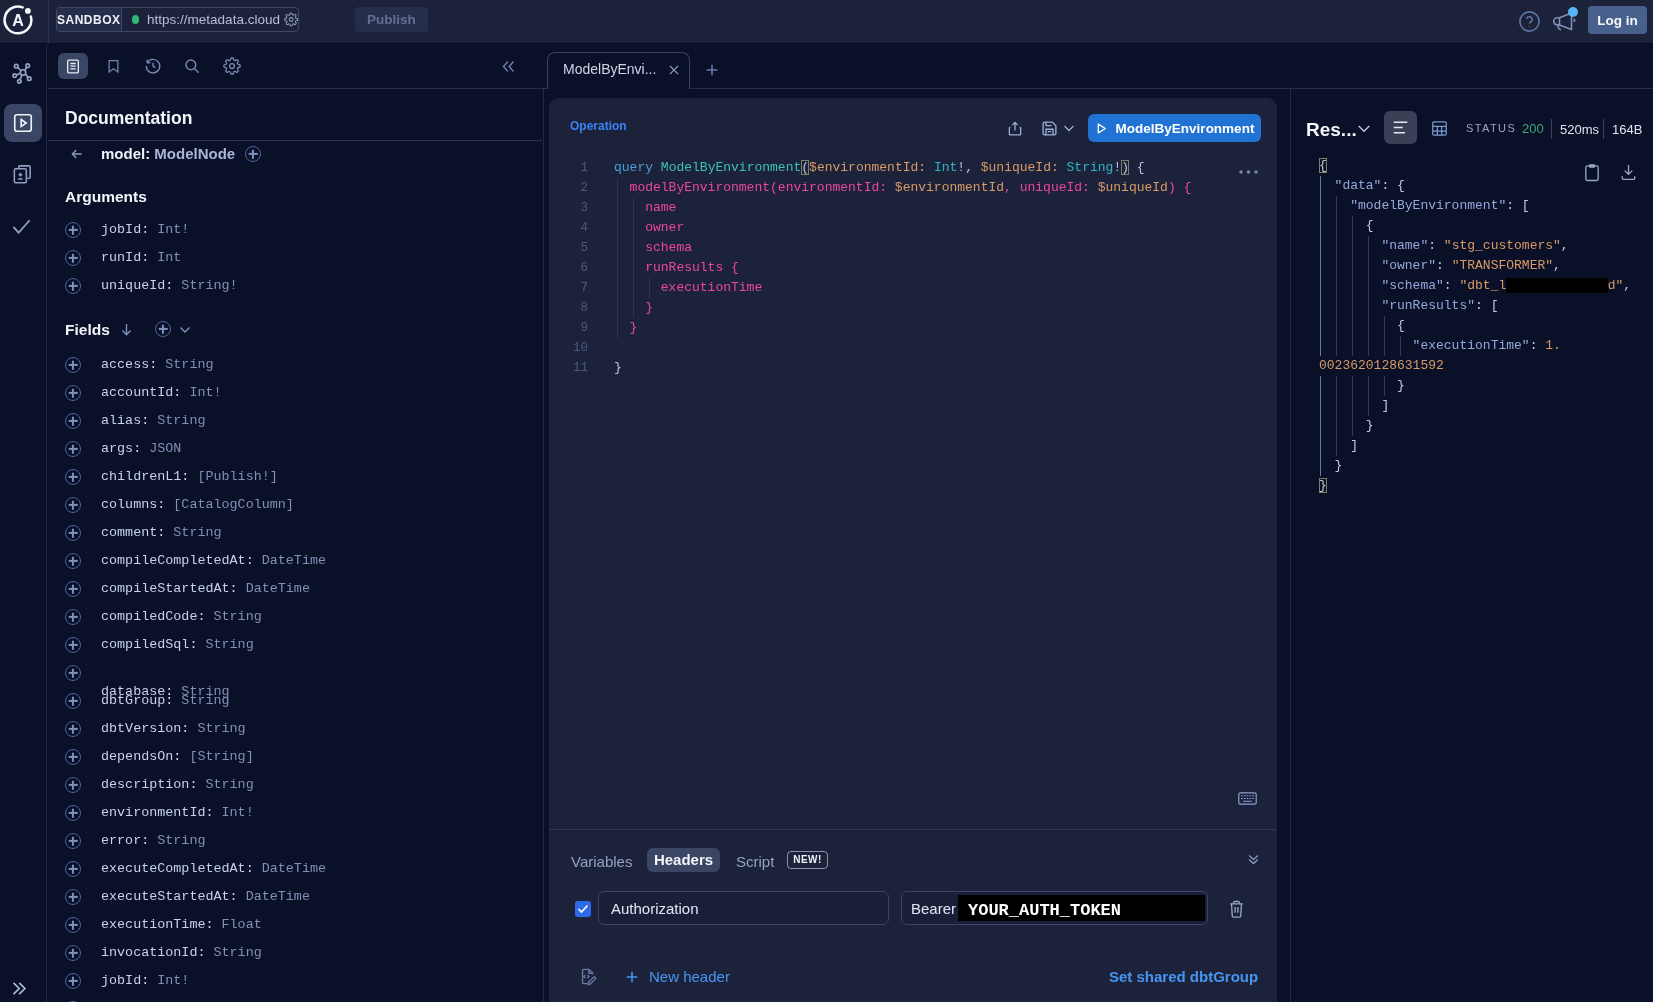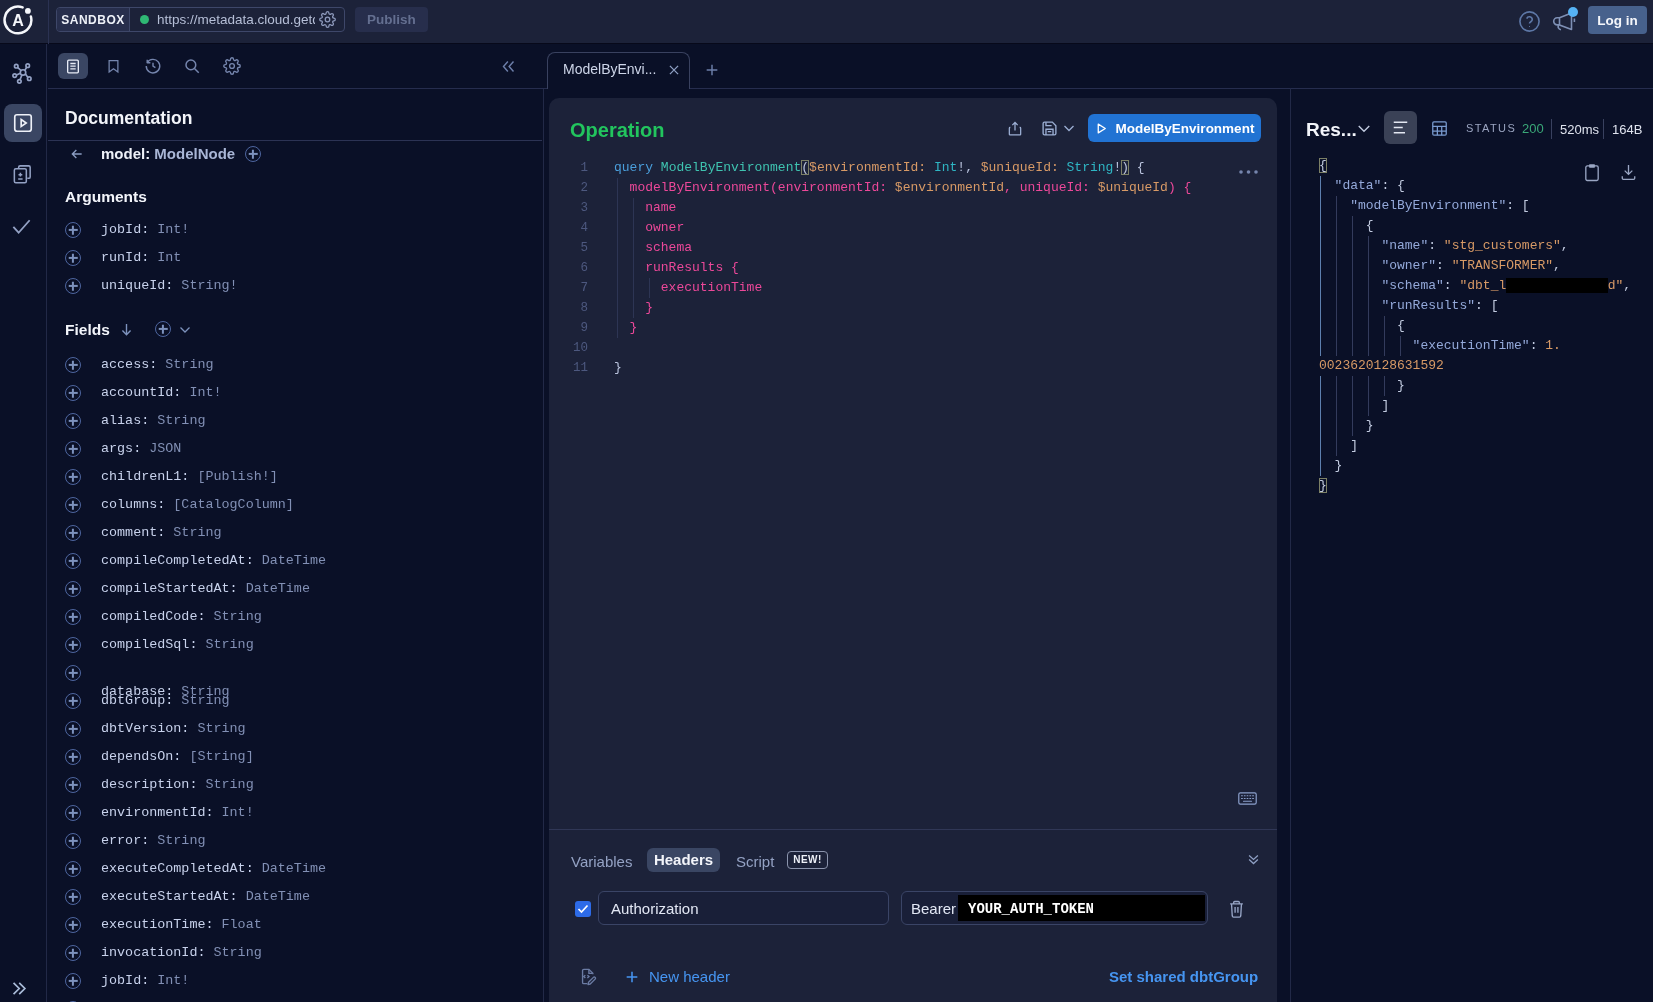--- a/index.html
+++ b/index.html
@@ -29,21 +29,21 @@
 
   <div class="abs" id="topbar" style="left:0;top:0;width:1653px;height:44px;background:#1c2239;border-bottom:1px solid #07091a;"></div>
   <div class="abs" style="left:48px;top:0;width:1px;height:44px;background:#2b3252;"></div>
 
   <svg class="abs" style="left:2px;top:4px;" width="32" height="32" viewBox="0 0 32 32">
     <path d="M20.6 3.4 A13.4 13.4 0 1 0 28.9 12.5" fill="none" stroke="#f5f7fb" stroke-width="2.5" stroke-linecap="round"></path>
     <circle cx="25.9" cy="6.9" r="2.9" fill="#f5f7fb"></circle>
     <text x="16" y="22" text-anchor="middle" font-family="Liberation Sans, sans-serif" font-size="16" font-weight="bold" fill="#f5f7fb">A</text>
   </svg>
 
-  <div class="abs" style="left:56px;top:7px;width:289px;height:25px;border:1px solid #3e4769;border-radius:4px;display:flex;align-items:center;">
+  <div class="abs" style="left:56px;top:7px;width:243px;height:25px;border:1px solid #3e4769;border-radius:4px;display:flex;align-items:center;">
     <div style="width:73px;height:100%;background:#272e4c;border-right:1px solid #3e4769;border-radius:3px 0 0 3px;display:flex;align-items:center;justify-content:center;color:#eef1f8;font-size:12px;font-weight:bold;letter-spacing:.5px;">SANDBOX</div>
     <div style="width:9px;height:9px;border-radius:50%;background:#2fb874;margin-left:10px;"></div>
     <div style="margin-left:8px;width:158px;overflow:hidden;white-space:nowrap;color:#b6bfd7;font-size:13.5px;">https://metadata.cloud.getdbt</div>
     <svg style="margin-left:4px;" width="17" height="17" viewBox="0 0 24 24" fill="none" stroke="#8d99bb" stroke-width="1.8">
       <circle cx="12" cy="12" r="3.2"></circle>
       <path d="M19.4 15a1.65 1.65 0 0 0 .33 1.82l.06.06a2 2 0 1 1-2.83 2.83l-.06-.06a1.65 1.65 0 0 0-1.82-.33 1.65 1.65 0 0 0-1 1.51V21a2 2 0 1 1-4 0v-.09A1.65 1.65 0 0 0 9 19.4a1.65 1.65 0 0 0-1.82.33l-.06.06a2 2 0 1 1-2.83-2.83l.06-.06a1.65 1.65 0 0 0 .33-1.82 1.65 1.65 0 0 0-1.51-1H3a2 2 0 1 1 0-4h.09A1.65 1.65 0 0 0 4.6 9a1.65 1.65 0 0 0-.33-1.82l-.06-.06a2 2 0 1 1 2.83-2.83l.06.06a1.65 1.65 0 0 0 1.82.33H9a1.65 1.65 0 0 0 1-1.51V3a2 2 0 1 1 4 0v.09a1.65 1.65 0 0 0 1 1.51 1.65 1.65 0 0 0 1.82-.33l.06-.06a2 2 0 1 1 2.83 2.83l-.06.06a1.65 1.65 0 0 0-.33 1.82V9a1.65 1.65 0 0 0 1.51 1H21a2 2 0 1 1 0 4h-.09a1.65 1.65 0 0 0-1.51 1z"></path>
     </svg>
   </div>
   <div class="abs" style="left:355px;top:7px;width:73px;height:25px;background:#272e4c;border-radius:4px;display:flex;align-items:center;justify-content:center;color:#646f90;font-size:13.5px;font-weight:bold;">Publish</div>
 
@@ -197,21 +197,21 @@
   <div class="abs" style="left:548px;top:88px;width:141px;height:2px;background:#0a1027;"></div>
   <div class="abs" style="left:563px;top:61px;font-size:14px;color:#cdd5e8;">ModelByEnvi...</div>
   <svg class="abs" style="left:667px;top:63px;" width="14" height="14" viewBox="0 0 24 24" fill="none" stroke="#8fa0c4" stroke-width="2.2">
     <path d="M5 5 L19 19 M19 5 L5 19"></path>
   </svg>
   <svg class="abs" style="left:704px;top:62px;" width="16" height="16" viewBox="0 0 24 24" fill="none" stroke="#6c7ea9" stroke-width="2.2">
     <path d="M12 4v16 M4 12h16"></path>
   </svg>
   <div class="abs" id="card" style="left:549px;top:98px;width:728px;height:904px;background:#1c2239;border-radius:10px 10px 0 0;"></div>
 
-  <div class="abs" style="left:570px;top:119px;color:#22c55e;font-size:20px;font-weight:bold;">Operation</div>
+  <div class="abs" style="left:570px;top:119px;color:#3b82f6;font-size:12px;font-weight:bold;">Operation</div>
   <svg class="abs" style="left:1007px;top:119px;" width="16" height="19" viewBox="0 0 24 26" fill="none" stroke="#9cafd4" stroke-width="1.9">
     <path d="M8 8 L12 4 L16 8 M12 4.6 V16"></path>
     <path d="M5 12 H4.5 A1 1 0 0 0 3.5 13 V22 A1 1 0 0 0 4.5 23 H19.5 A1 1 0 0 0 20.5 22 V13 A1 1 0 0 0 19.5 12 H19" transform="translate(0,-0.5)"></path>
   </svg>
   <svg class="abs" style="left:1041px;top:120px;" width="17" height="17" viewBox="0 0 24 24" fill="none" stroke="#9cafd4" stroke-width="1.9">
     <path d="M19 21H5a2 2 0 0 1-2-2V5a2 2 0 0 1 2-2h11l5 5v11a2 2 0 0 1-2 2z"></path>
     <path d="M17 21v-8H7v8 M7 3v5h8 M9.5 16.5h5"></path>
   </svg>
   <svg class="abs" style="left:1063px;top:124px;" width="12" height="9" viewBox="0 0 24 16" fill="none" stroke="#9cafd4" stroke-width="2.6">
     <path d="M3 3 L12 12 L21 3"></path>
@@ -272,21 +272,21 @@
 
   <div class="abs" style="left:575px;top:901px;width:16px;height:16px;background:#2d6be8;border-radius:3px;"></div>
   <svg class="abs" style="left:577px;top:904px;" width="12" height="10" viewBox="0 0 24 20" fill="none" stroke="#ffffff" stroke-width="3.4">
     <path d="M3 10 L9 16 L21 3"></path>
   </svg>
   <div class="abs" style="left:598px;top:891px;width:291px;height:34px;border:1px solid #3a4466;border-radius:6px;background:#191f38;"></div>
   <div class="abs" style="left:611px;top:900px;font-size:15px;color:#e2e7f4;">Authorization</div>
   <div class="abs" style="left:901px;top:891px;width:307px;height:34px;border:1px solid #3a4466;border-radius:6px;background:#191f38;"></div>
   <div class="abs" style="left:911px;top:900px;font-size:15px;color:#e2e7f4;">Bearer</div>
   <div class="abs" style="left:958px;top:895px;width:247px;height:26px;background:#000000;"></div>
-  <div class="abs mono" style="left:968px;top:901px;font-size:14px;font-weight:bold;color:#ffffff;">YOUR_AUTH_TOKEN</div>
+  <div class="abs mono" style="left:968px;top:901px;font-size:17px;font-weight:bold;color:#ffffff;">YOUR_AUTH_TOKEN</div>
   <svg class="abs" style="left:1228px;top:899px;" width="17" height="19" viewBox="0 0 24 26" fill="none" stroke="#97a5c6" stroke-width="1.9">
     <path d="M3 6h18 M8 6V4a1.4 1.4 0 0 1 1.4-1.4h5.2A1.4 1.4 0 0 1 16 4v2 M5 6l1 17a1.8 1.8 0 0 0 1.8 1.6h8.4A1.8 1.8 0 0 0 18 23l1-17" transform="translate(0,0.5)"></path>
     <path d="M10 11v8 M14 11v8"></path>
   </svg>
 
   <svg class="abs" style="left:579px;top:967px;" width="19" height="19" viewBox="0 0 24 24" fill="none" stroke="#6b7ca4" stroke-width="1.7">
     <path d="M10.5 21H6a1.5 1.5 0 0 1-1.5-1.5v-15A1.5 1.5 0 0 1 6 3h6.5l5 5v1"></path>
     <path d="M12.5 3.2v4.8h4.8"></path>
     <path d="M8 10.3 L6 12.1 L8 13.9 M10.6 10.3 L12.6 12.1 L10.6 13.9"></path>
     <path d="M14.2 21.5l6.2-6.2a1.55 1.55 0 0 0-2.2-2.2L12 19.3l-.6 2.8z" stroke-linejoin="round"></path>

